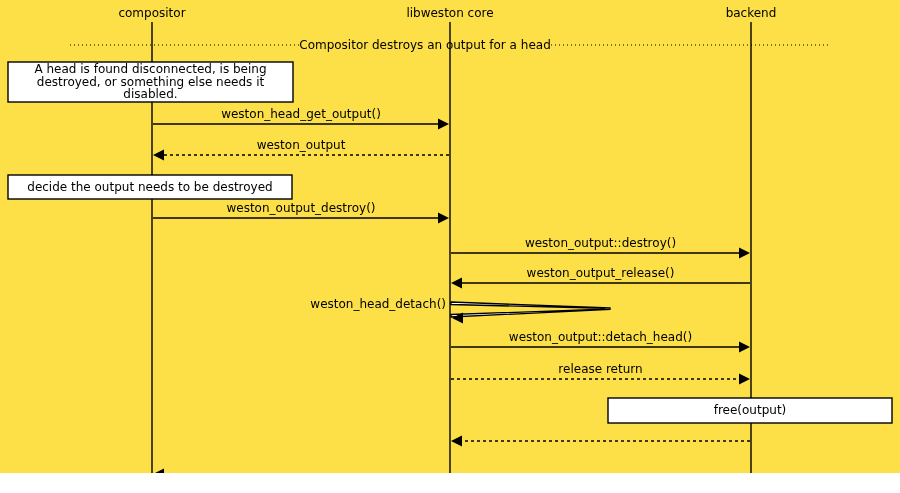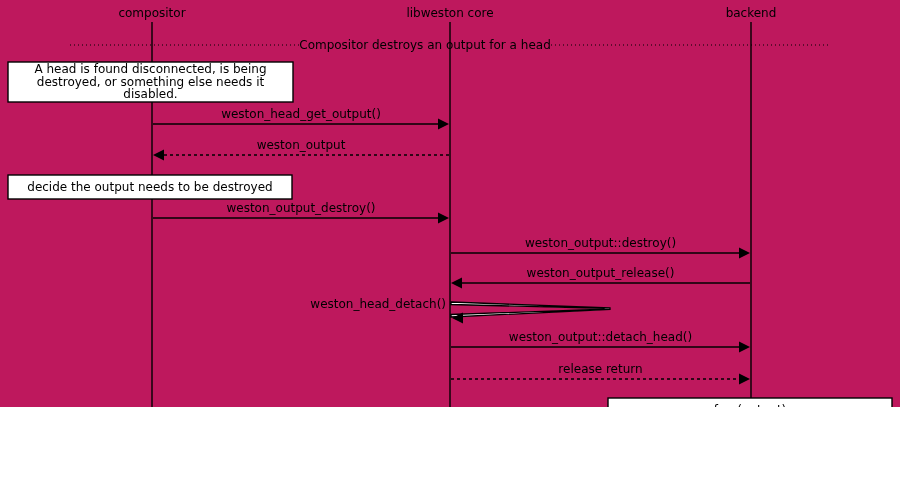--- a/index.html
+++ b/index.html
@@ -6,22 +6,22 @@
     margin: 0;
     padding: 0;
     background: #ffffff;
   }
   body {
     font-family: "DejaVu Sans", sans-serif;
   }
   #diagram-root {
     position: relative;
     width: 900px;
-    height: 407px;
-    background: #be185d;
+    height: 473px;
+    background: #fde047;
     overflow: hidden;
   }
   #seq-svg {
     position: absolute;
     top: 0;
     left: 0;
     width: 900px;
     height: 493px;
     display: block;
   }

